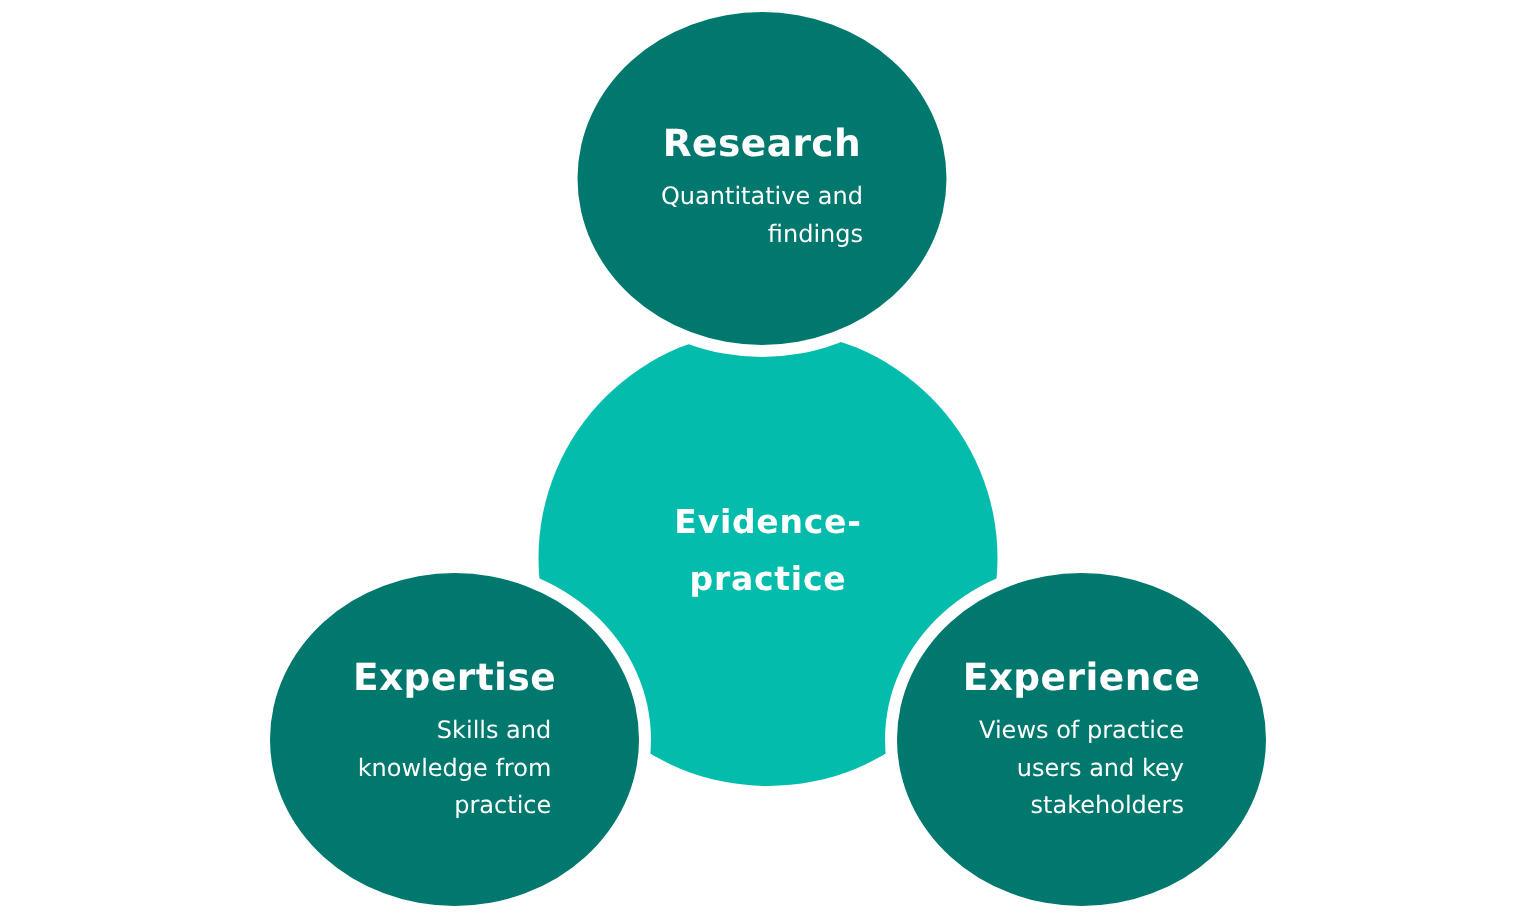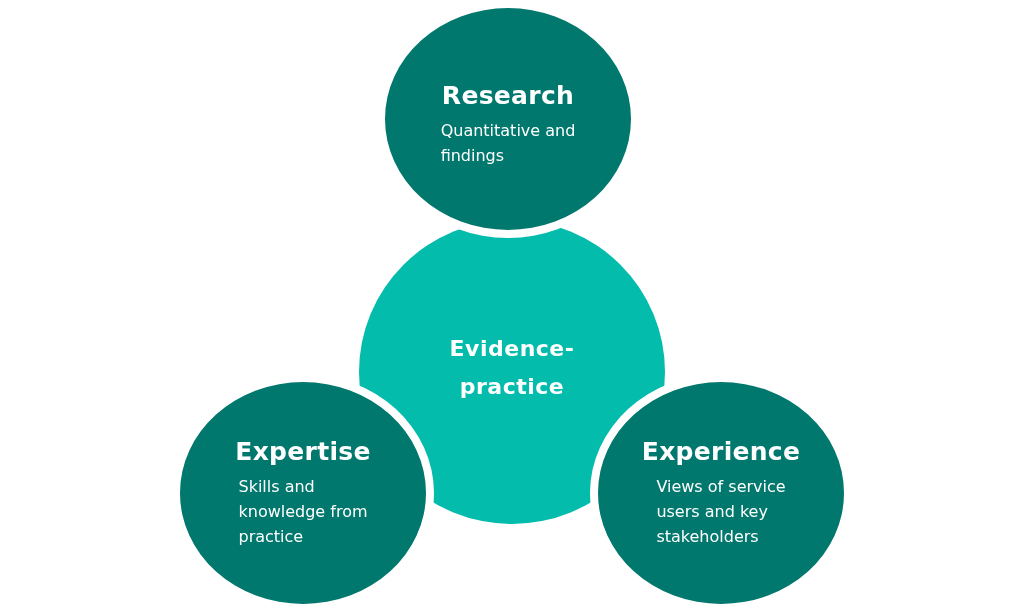--- a/index.html
+++ b/index.html
@@ -20,21 +20,21 @@
     background: var(--background);
     overflow: hidden;
   }
   .circle {
     position: absolute;
     border-radius: 50%;
     display: flex;
     flex-direction: column;
     align-items: center;
     justify-content: center;
-    text-align: left;
+    text-align: right;
     color: var(--text-on-teal);
   }
   .center-circle {
     left: 359px;
     top: 220px;
     width: 306px;
     height: 304px;
     background: var(--light-teal);
     z-index: 1;
     padding-bottom: 8px;
@@ -90,19 +90,19 @@
     <div class="node-body">
       <div class="node-body-line">Skills and</div>
       <div class="node-body-line">knowledge from</div>
       <div class="node-body-line">practice</div>
     </div>
   </div>
 
   <div class="circle node-circle node-experience">
     <div class="node-title">Experience</div>
     <div class="node-body">
-      <div class="node-body-line">Views of service</div>
+      <div class="node-body-line">Views of practice</div>
       <div class="node-body-line">users and key</div>
       <div class="node-body-line">stakeholders</div>
     </div>
   </div>
 
 </div>
 
 </body></html>

